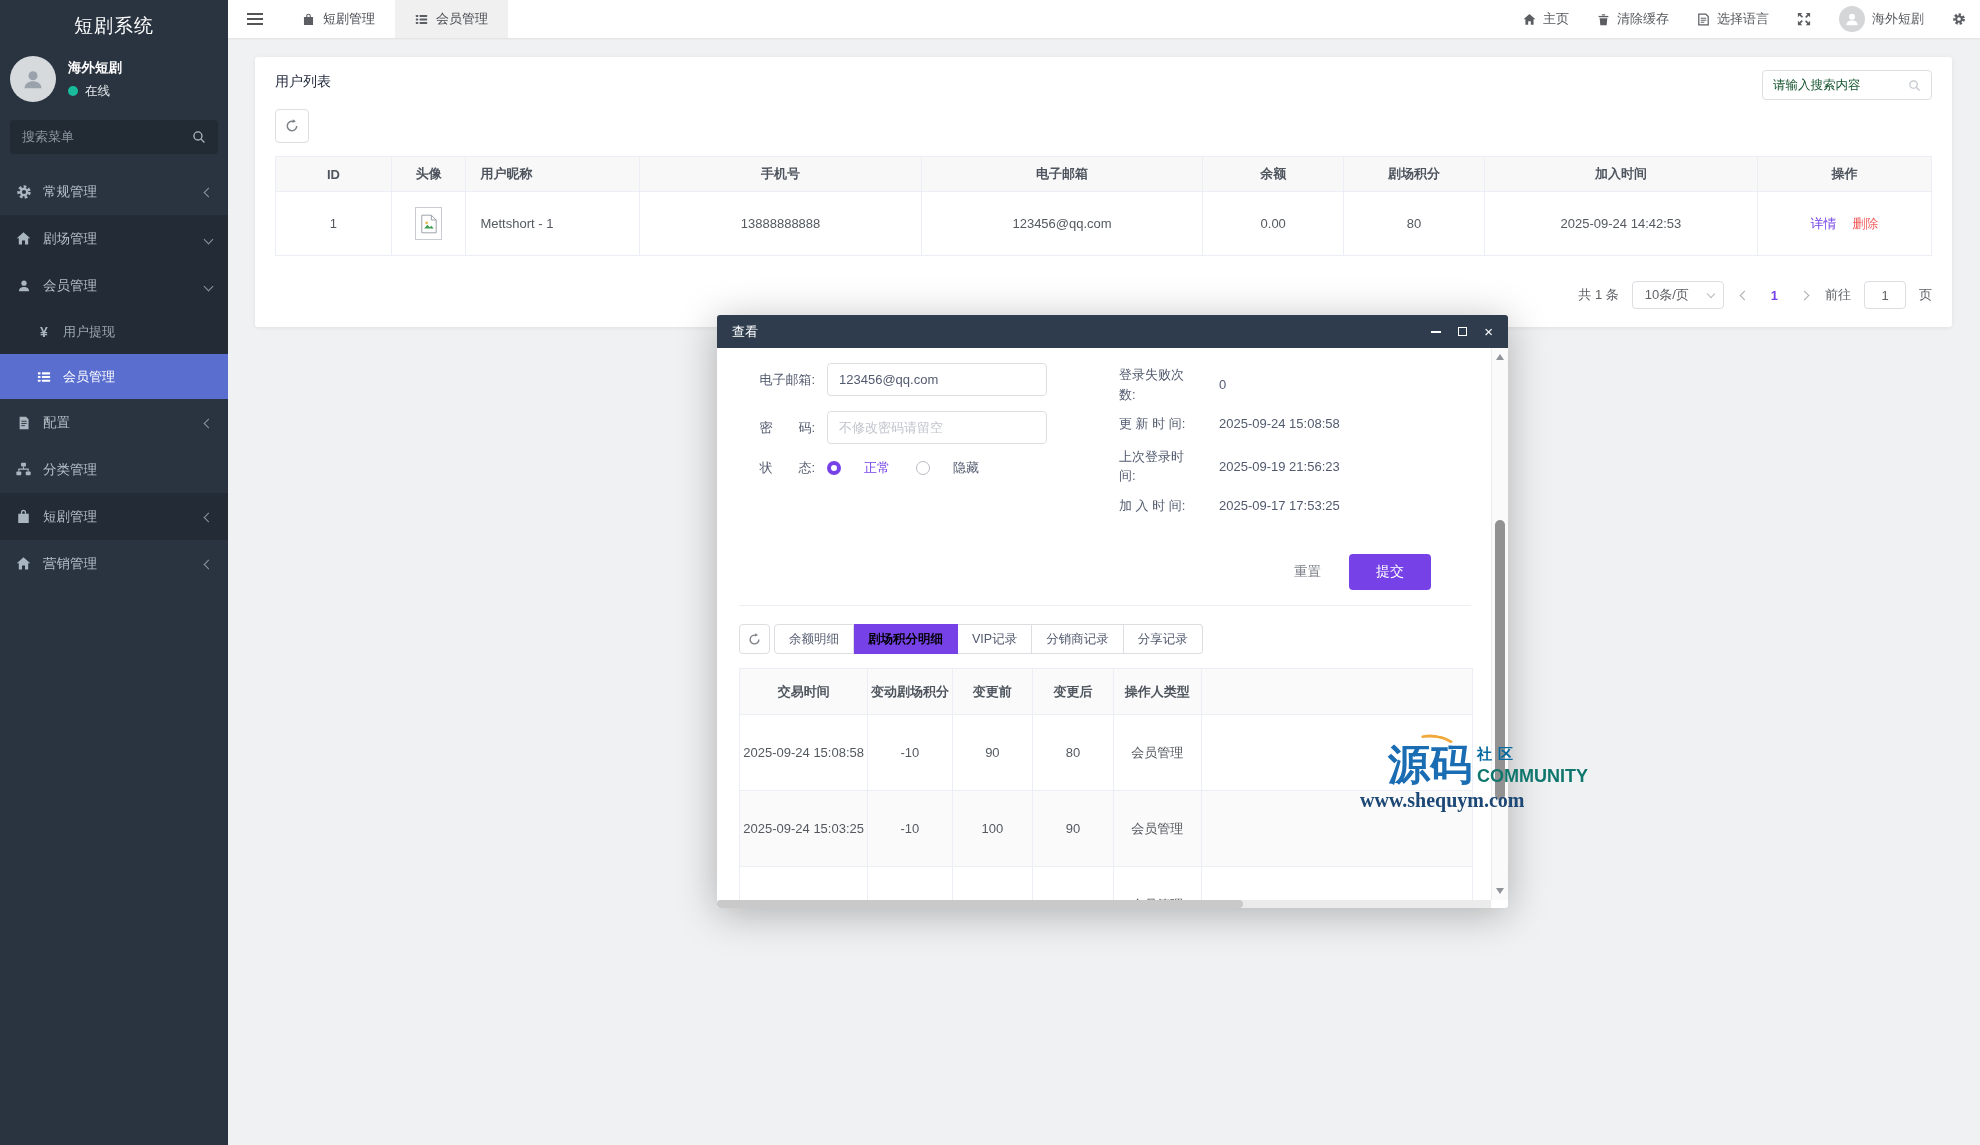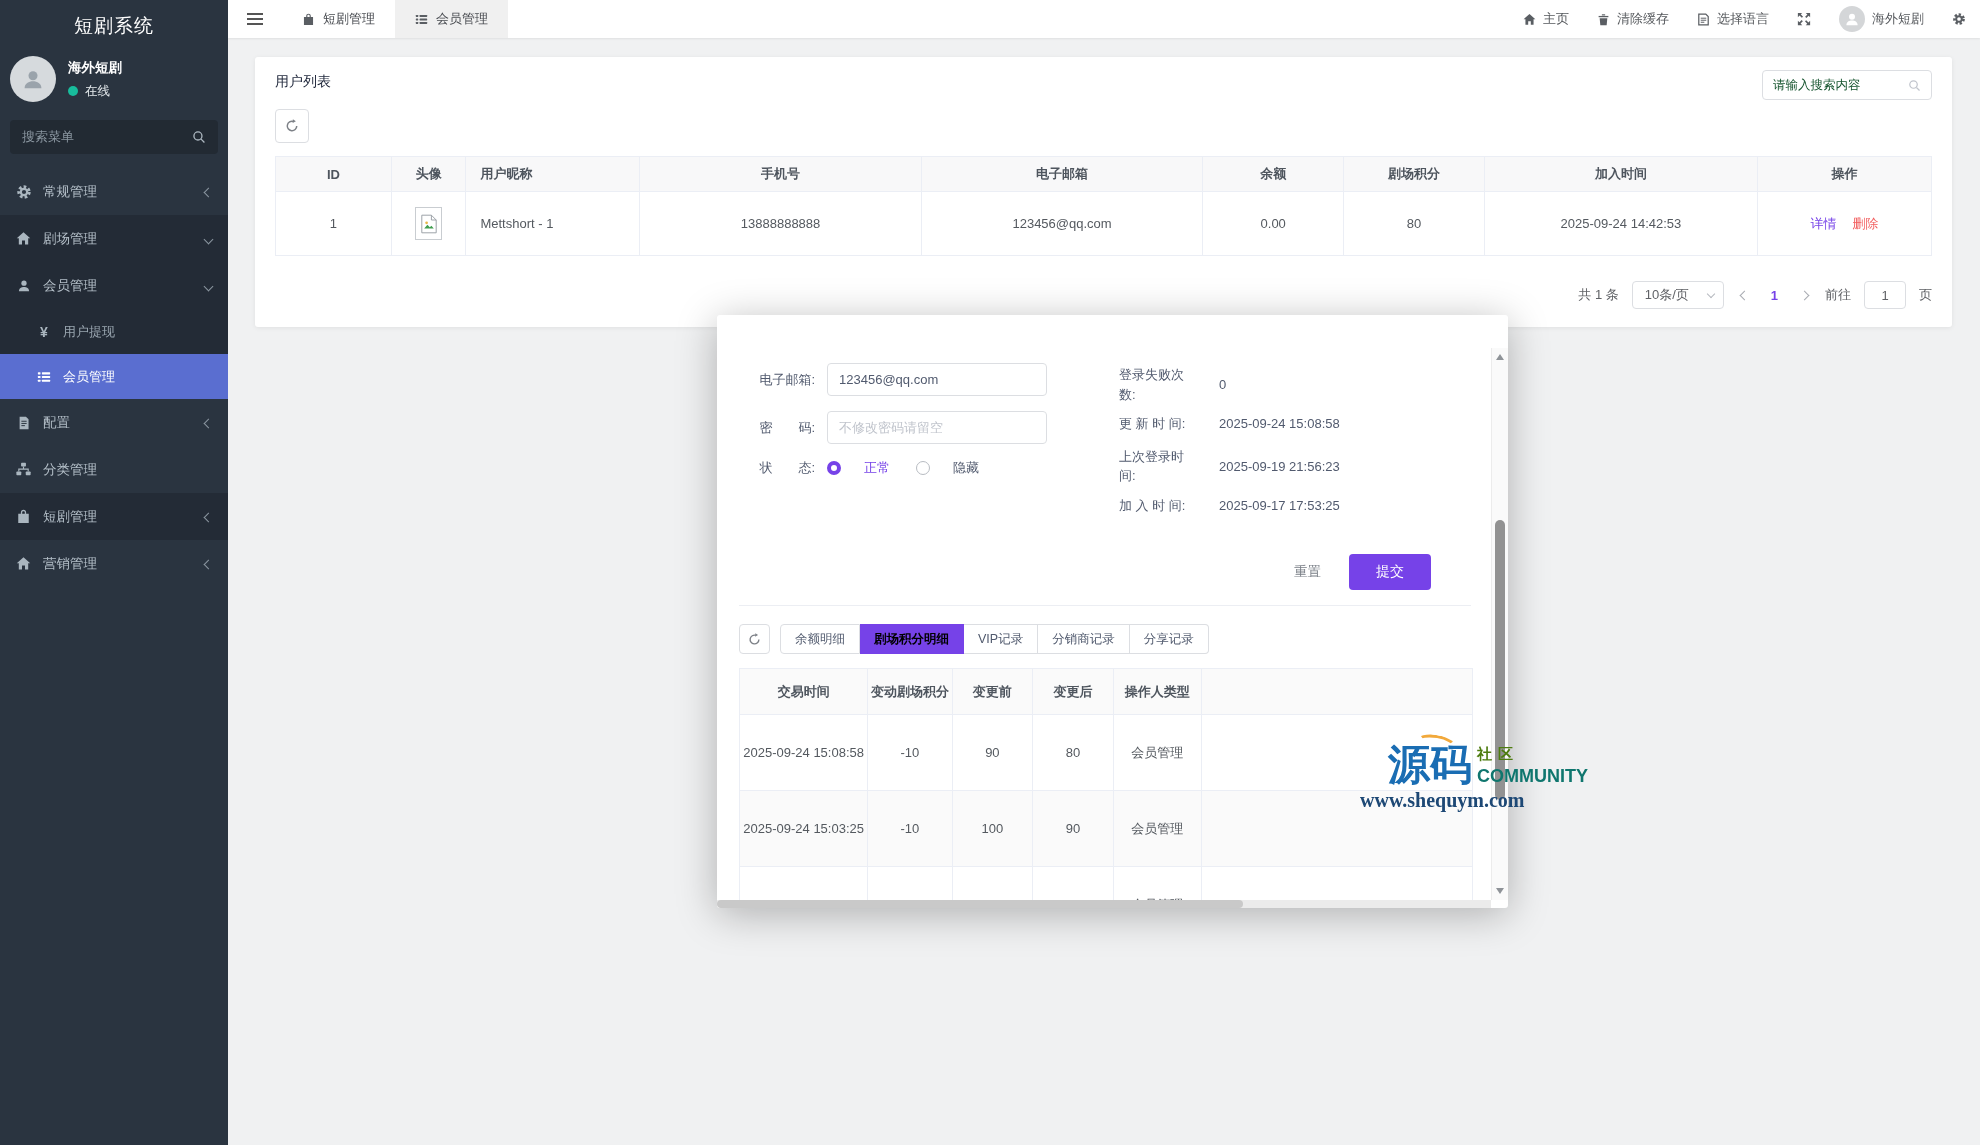--- a/index.html
+++ b/index.html
@@ -90,21 +90,21 @@
   .r-dot-on { width:14px; height:14px; border-radius:50%; border:4px solid #7642e8; background:#fff; }
   .r-dot-off { width:14px; height:14px; border-radius:50%; border:1px solid #b8bcc2; background:#fff; }
   .r-on-label { color:#7642e8; }
   .f-right { flex:1; padding-top:2px; }
   .info-row { display:flex; align-items:center; margin-bottom:13px; color:#515a6e; }
   .info-label { width:78px; line-height:1.5; }
   .info-value { margin-left:22px; }
   .form-footer { display:flex; justify-content:flex-end; align-items:center; gap:28px; padding:26px 40px 15px 0; border-bottom:1px solid #eceef3; margin-right:20px; }
   .btn-reset { color:#7a7f87; font-size:13.5px; background:none; border:none; cursor:pointer; font-family:inherit; }
   .btn-submit { background:#7642e8; color:#fff; border:none; border-radius:4px; padding:9px 27px; font-size:14px; cursor:pointer; font-family:inherit; }
-  .tools-row { margin-top:18px; display:flex; gap:10px; align-items:center; }
+  .tools-row { margin-top:18px; display:flex; gap:4px; align-items:center; }
   .refresh-sm { width:31px; height:30px; border:1px solid #dcdee2; border-radius:4px; background:#fff; display:flex; align-items:center; justify-content:center; color:#7d8187; cursor:pointer; }
   .btn-group { display:flex; }
   .bg-btn { height:30px; padding:0 14px; border:1px solid #dcdee2; border-left-width:0; background:#fff; font-size:12.5px; color:#515a6e; display:flex; align-items:center; cursor:pointer; font-family:inherit; }
   .bg-btn:first-child { border-left-width:1px; border-radius:4px 0 0 4px; }
   .bg-btn:last-child { border-radius:0 4px 4px 0; }
   .bg-btn.active { background:#7642e8; border-color:#7642e8; color:#000000; font-weight:bold; }
   table.m-table { margin-top:14px; width:734px; border-collapse:collapse; }
   .m-table th { background:#fafafa; height:46px; font-size:13px; color:#4e555e; font-weight:bold; border:1px solid #ebeef5; text-align:center; }
   .m-table td { height:76px; font-size:13px; color:#54595f; border:1px solid #ebeef5; text-align:center; }
   .m-table tr.stripe td { background:#fafafa; }
@@ -116,21 +116,21 @@
   .v-thumb { position:absolute; top:172px; left:3px; width:10px; height:280px; background:#929292; border-radius:6px; }
   .h-scroll { position:absolute; left:0; right:17px; bottom:0; height:8px; background:#ebebeb; z-index:55; }
   .h-thumb { height:8px; width:68%; background:#c9c9c9; border-radius:4px; }
 
   
   .watermark { position:absolute; left:1360px; top:740px; z-index:50; pointer-events:none; }
   .wm-top { display:flex; align-items:flex-end; position:relative;margin-left:28px; }
   .wm-yuanma { font-size:42px; font-weight:bold; color:#1a6db3; line-height:1.05; }
   .wm-swoosh { position:absolute; left:28px; top:-5px; width:40px; height:18px; border:3px solid transparent; border-top:3px solid #f2a93b; border-radius:50%; transform:rotate(10deg); }
   .wm-right { margin-left:5px; padding-top:5px; }
-  .wm-shequ { font-size:15px; font-weight:bold; color:#4d7c0f; letter-spacing:6px; }
+  .wm-shequ { font-size:15px; font-weight:bold; color:#0369a1; letter-spacing:6px; }
   .wm-comm { font-size:18px; font-weight:bold; color:#0f766e; margin-top:2px; }
   .wm-url { font-family:"Liberation Serif","DejaVu Serif",serif; font-size:20px; font-weight:bold; color:#1d4875; margin-top:2px; }
 </style>
 </head>
 <body>
 
 <svg width="0" height="0" style="position:absolute">
   <defs>
     <symbol id="s-home" viewBox="0 0 16 16">
         <path d="M8 1.2 L15.2 7.6 H13 V14.5 H9.6 V10.2 H6.4 V14.5 H3 V7.6 H0.8 Z" fill="currentColor"></path>
@@ -454,20 +454,28 @@
       <span class="pg-arrow">
           <i class="c c-right"></i>
         </span>
       <span>前往</span>
       <input class="goto-input" value="1" style="">
       <span>页</span>
     </div>
   </div>
 
   <div class="modal">
+    <div class="modal-header">
+      <span class="mh-title">查看</span>
+      <span class="mh-controls">
+        <span class="mh-min"></span>
+        <span class="mh-max"></span>
+        <span class="mh-close">×</span>
+      </span>
+    </div>
     <div class="modal-body">
       <div class="m-form">
         <div class="f-left">
           <div class="f-row">
             <span class="f-label">电子邮箱:</span>
             <input class="f-input" value="123456@qq.com" style="">
           </div>
           <div class="f-row">
             <span class="f-label">密　　码:</span>
             <input class="f-input" placeholder="不修改密码请留空" style="">

